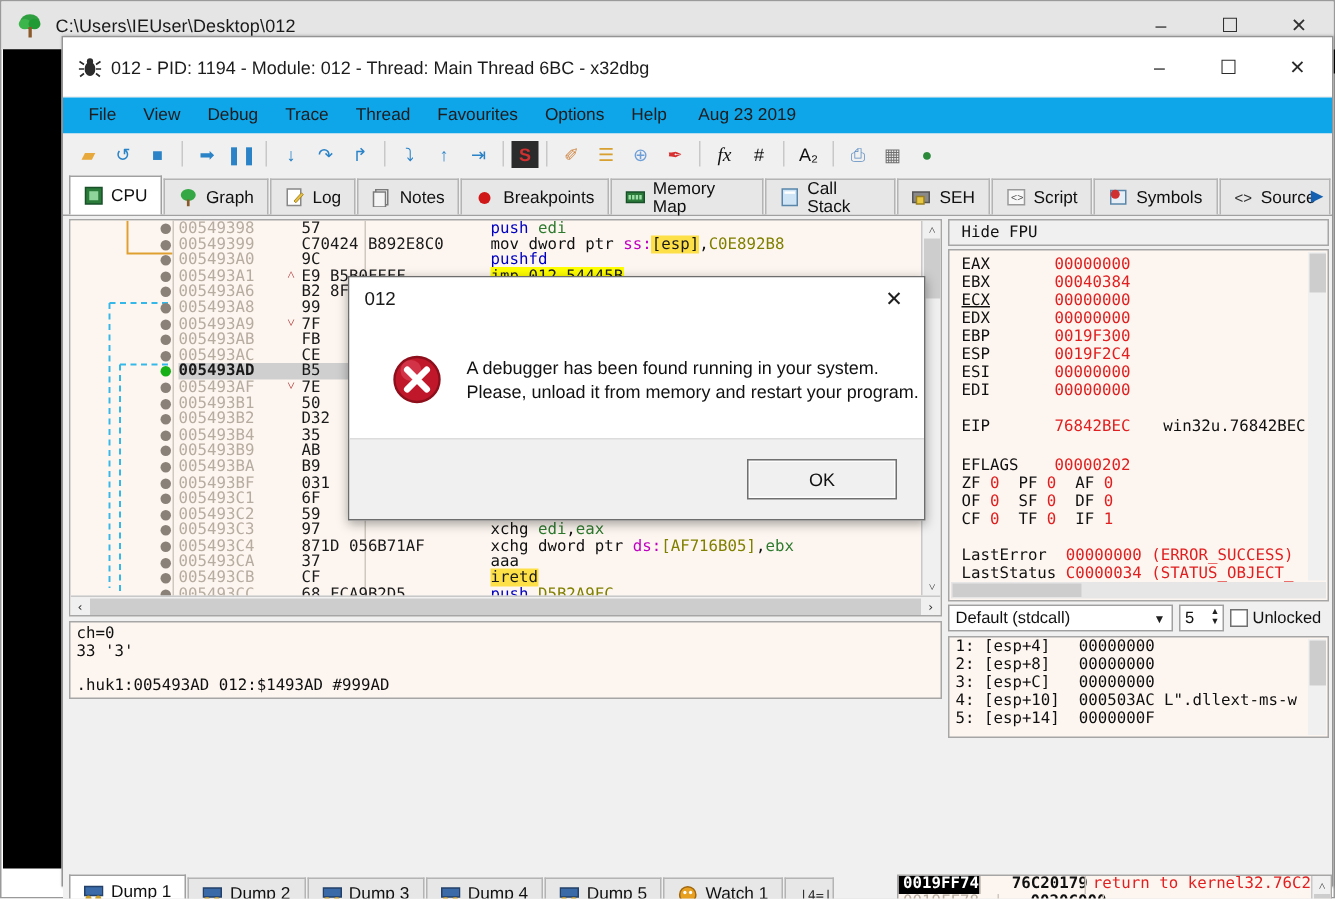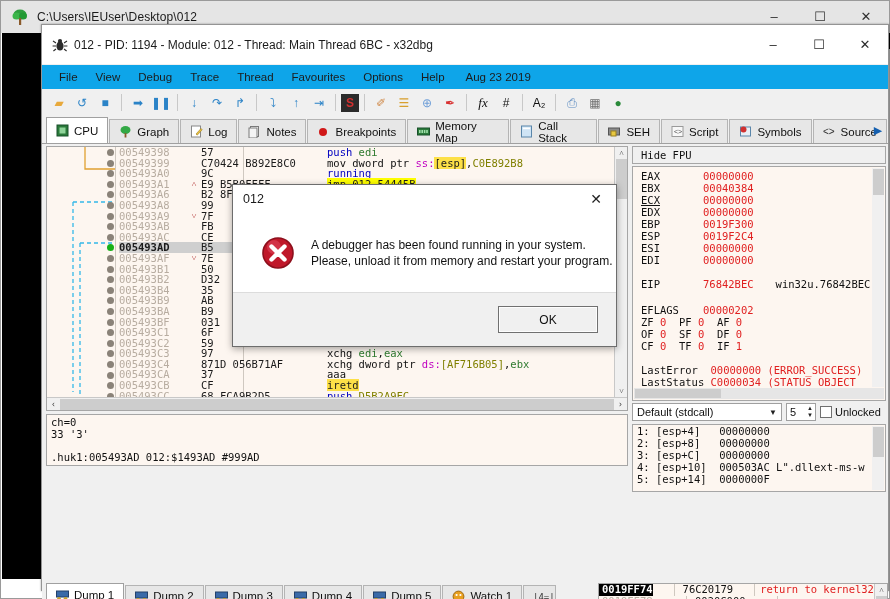--- a/index.html
+++ b/index.html
@@ -201,24 +201,24 @@
   }
   .arow { height:12px; line-height:12px; padding-left:4px; white-space:pre; color:#101010; }
   .args-vscroll { position:absolute; right:1px; top:1px; width:12px; bottom:1px; background:#f0f0f0; }
 
   
   .stackpane {
     position:absolute; left:556px; top:1px; width:290px; height:133px;
     background:#fdf6f0; border:1px solid #a6a6a6; overflow:hidden;
     font-family:"DejaVu Sans Mono", monospace; font-size:10.5px;
   }
-  .srow { height:11.5px; line-height:11.5px; display:flex; white-space:pre;gap:21px; }
+  .srow { height:11.5px; line-height:11.5px; display:flex; white-space:pre; }
   .srow.sel .s-addr { background:#000; color:#fff; font-weight:bold; }
   .s-addr { width:66px; padding-left:3px; color:#b7aca0; }
-  .s-val { width:70px; color:#101010; font-weight:normal; border-left:1px solid #cfc8c0; padding-left:8px; }
+  .s-val { width:70px; color:#101010; font-weight:bold; border-left:1px solid #cfc8c0; padding-left:21px; }
   .s-cmt { color:#e02020; padding-left:5px; border-left:1px solid #cfc8c0; }
   .s-cmt.black { color:#101010; }
 
   
   .btabs {
     position:absolute; left:4px; top:0px; height:24px; display:flex; align-items:flex-end;
   }
   .btab {
     height:21px; display:flex; align-items:center; gap:5px; padding:0 9px;
     font-size:11.5px; color:#101010; background:#e7e7e7;
@@ -462,21 +462,21 @@
             <div class="bp-dot" style="top: 214px;"></div>
             <div class="bp-dot" style="top: 224.6px;"></div>
             <div class="bp-dot" style="top: 235.2px;"></div>
             <div class="bp-dot" style="top: 245.8px;"></div>
           </div>
         <div class="d-sep2"></div>
         <div class="d-sep"></div>
         <div class="d-rows" id="disasm-rows">
             <div class="drow"><span class="d-addr">00549398</span><span class="d-jmp"></span><span class="d-bytes">57</span><span class="d-txt"><span class="mn">push </span><span class="reg">edi</span></span></div>
             <div class="drow"><span class="d-addr">00549399</span><span class="d-jmp"></span><span class="d-bytes">C70424 B892E8C0</span><span class="d-txt"><span class="mn-b">mov </span><span class="mn-b">dword ptr </span><span class="seg">ss:</span><span class="hl-cya">[esp]</span><span class="mn-b">,</span><span class="num">C0E892B8</span></span></div>
-            <div class="drow"><span class="d-addr">005493A0</span><span class="d-jmp"></span><span class="d-bytes">9C</span><span class="d-txt"><span class="mn">running</span></span></div>
+            <div class="drow"><span class="d-addr">005493A0</span><span class="d-jmp"></span><span class="d-bytes">9C</span><span class="d-txt"><span class="mn">pushfd</span></span></div>
             <div class="drow"><span class="d-addr">005493A1</span><span class="d-jmp">˄</span><span class="d-bytes">E9 B5B0FFFF</span><span class="d-txt"><span class="hl-yel">jmp </span><span class="hl-yel">012.54445B</span></span></div>
             <div class="drow"><span class="d-addr">005493A6</span><span class="d-jmp"></span><span class="d-bytes">B2 8F</span><span class="d-txt"><span class="mn-b">mov </span><span class="reg">dl</span><span class="mn-b">,</span><span class="num">8F</span></span></div>
             <div class="drow"><span class="d-addr">005493A8</span><span class="d-jmp"></span><span class="d-bytes">99</span><span class="d-txt"><span class="mn-b">cdq</span></span></div>
             <div class="drow"><span class="d-addr">005493A9</span><span class="d-jmp">˅</span><span class="d-bytes">7F</span><span class="d-txt"></span></div>
             <div class="drow"><span class="d-addr">005493AB</span><span class="d-jmp"></span><span class="d-bytes">FB</span><span class="d-txt"></span></div>
             <div class="drow"><span class="d-addr">005493AC</span><span class="d-jmp"></span><span class="d-bytes">CE</span><span class="d-txt"></span></div>
             <div class="drow cur"><span class="d-addr">005493AD</span><span class="d-jmp"></span><span class="d-bytes">B5</span><span class="d-txt"></span></div>
             <div class="drow"><span class="d-addr">005493AF</span><span class="d-jmp">˅</span><span class="d-bytes">7E</span><span class="d-txt"></span></div>
             <div class="drow"><span class="d-addr">005493B1</span><span class="d-jmp"></span><span class="d-bytes">50</span><span class="d-txt"></span></div>
             <div class="drow"><span class="d-addr">005493B2</span><span class="d-jmp"></span><span class="d-bytes">D32</span><span class="d-txt"></span></div>

